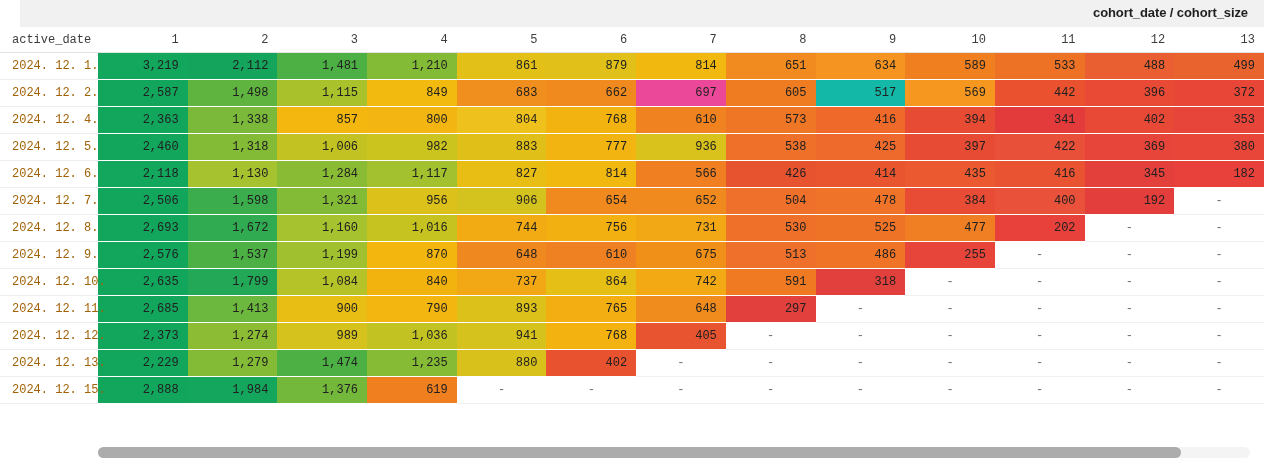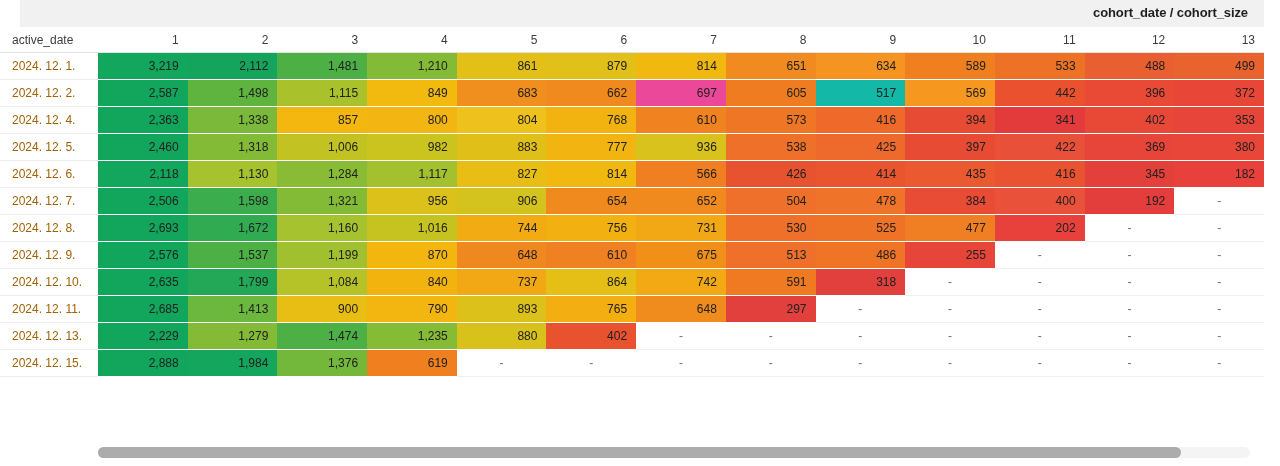--- a/index.html
+++ b/index.html
@@ -45,20 +45,21 @@
   }
 
   
   table.cohort {
     position: absolute;
     left: 0;
     top: 27px;
     border-collapse: collapse;
     table-layout: fixed;
     width: 1264px;
+    font-family: Liberation Mono, monospace;
   }
   table.cohort col.rowlabel { width: 98px; }
   table.cohort col.datacol  { width: 89.7px; }
 
   table.cohort thead th {
     height: 25px;
     padding: 0 9px 0 0;
     font-size: 12px;
     font-weight: normal;
     color: #3c3c3c;
@@ -319,20 +320,36 @@
           <td style="background: rgb(243, 174, 18);">765</td>
           <td style="background: rgb(240, 140, 29);">648</td>
           <td style="background: rgb(226, 64, 60);">297</td>
           <td class="empty">-</td>
           <td class="empty">-</td>
           <td class="empty">-</td>
           <td class="empty">-</td>
           <td class="empty">-</td>
         </tr>
         <tr>
+          <td class="rowlabel">2024. 12. 12.</td>
+          <td style="background: rgb(18, 166, 93);">2,373</td>
+          <td style="background: rgb(140, 188, 52);">1,274</td>
+          <td style="background: rgb(214, 194, 29);">989</td>
+          <td style="background: rgb(194, 195, 34);">1,036</td>
+          <td style="background: rgb(214, 194, 29);">941</td>
+          <td style="background: rgb(243, 178, 15);">768</td>
+          <td style="background: rgb(232, 84, 48);">405</td>
+          <td class="empty">-</td>
+          <td class="empty">-</td>
+          <td class="empty">-</td>
+          <td class="empty">-</td>
+          <td class="empty">-</td>
+          <td class="empty">-</td>
+        </tr>
+        <tr>
           <td class="rowlabel">2024. 12. 13.</td>
           <td style="background: rgb(18, 166, 93);">2,229</td>
           <td style="background: rgb(132, 187, 54);">1,279</td>
           <td style="background: rgb(76, 176, 69);">1,474</td>
           <td style="background: rgb(134, 187, 53);">1,235</td>
           <td style="background: rgb(217, 193, 28);">880</td>
           <td style="background: rgb(232, 82, 47);">402</td>
           <td class="empty">-</td>
           <td class="empty">-</td>
           <td class="empty">-</td>

